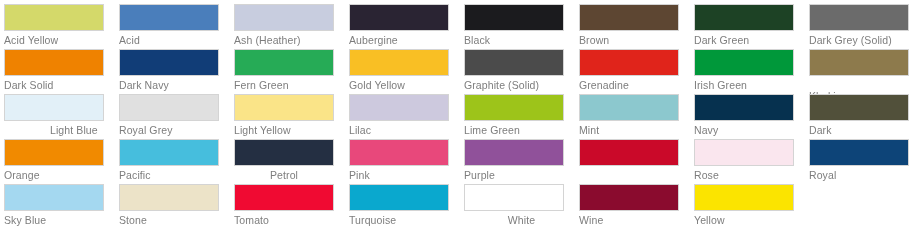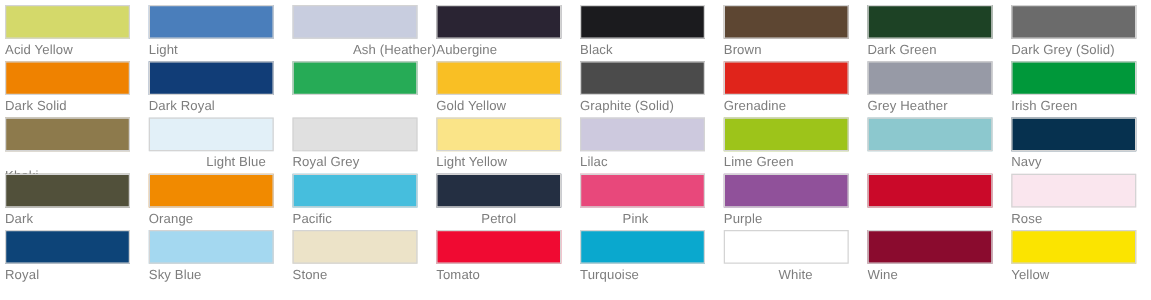--- a/index.html
+++ b/index.html
@@ -47,25 +47,25 @@
 </head>
 <body style="background: rgb(255, 255, 255);">
 
 <div id="swatch-grid">
     <div class="swatch-cell">
       <span class="swatch-chip" style="background-color: rgb(212, 217, 106); border-color: rgb(212, 212, 212);"></span>
       <span class="swatch-label" style="color: rgb(125, 125, 125);">Acid Yellow</span>
     </div>
     <div class="swatch-cell">
       <span class="swatch-chip" style="background-color: rgb(74, 126, 187); border-color: rgb(212, 212, 212);"></span>
-      <span class="swatch-label" style="color: rgb(125, 125, 125);">Light</span>
+      <span class="swatch-label" style="color: rgb(125, 125, 125);">Acid</span>
     </div>
     <div class="swatch-cell">
       <span class="swatch-chip" style="background-color: rgb(200, 205, 223); border-color: rgb(212, 212, 212);"></span>
-      <span class="swatch-label" style="color: rgb(125, 125, 125); text-align: right;">Ash (Heather)</span>
+      <span class="swatch-label" style="color: rgb(125, 125, 125);">Ash (Heather)</span>
     </div>
     <div class="swatch-cell">
       <span class="swatch-chip" style="background-color: rgb(42, 36, 51); border-color: rgb(212, 212, 212);"></span>
       <span class="swatch-label" style="color: rgb(125, 125, 125);">Aubergine</span>
     </div>
     <div class="swatch-cell">
       <span class="swatch-chip" style="background-color: rgb(27, 27, 30); border-color: rgb(212, 212, 212);"></span>
       <span class="swatch-label" style="color: rgb(125, 125, 125);">Black</span>
     </div>
     <div class="swatch-cell">
@@ -79,42 +79,39 @@
     <div class="swatch-cell">
       <span class="swatch-chip" style="background-color: rgb(107, 107, 107); border-color: rgb(212, 212, 212);"></span>
       <span class="swatch-label" style="color: rgb(125, 125, 125);">Dark Grey (Solid)</span>
     </div>
     <div class="swatch-cell">
       <span class="swatch-chip" style="background-color: rgb(239, 130, 0); border-color: rgb(212, 212, 212);"></span>
       <span class="swatch-label" style="color: rgb(125, 125, 125);">Dark Solid</span>
     </div>
     <div class="swatch-cell">
       <span class="swatch-chip" style="background-color: rgb(17, 61, 119); border-color: rgb(212, 212, 212);"></span>
-      <span class="swatch-label" style="color: rgb(125, 125, 125);">Dark Royal</span>
+      <span class="swatch-label" style="color: rgb(125, 125, 125);">Dark Navy</span>
     </div>
     <div class="swatch-cell">
       <span class="swatch-chip" style="background-color: rgb(38, 171, 86); border-color: rgb(212, 212, 212);"></span>
+      <span class="swatch-label" style="color: rgb(125, 125, 125);">Fern Green</span>
     </div>
     <div class="swatch-cell">
       <span class="swatch-chip" style="background-color: rgb(249, 191, 36); border-color: rgb(212, 212, 212);"></span>
       <span class="swatch-label" style="color: rgb(125, 125, 125);">Gold Yellow</span>
     </div>
     <div class="swatch-cell">
       <span class="swatch-chip" style="background-color: rgb(75, 75, 75); border-color: rgb(212, 212, 212);"></span>
       <span class="swatch-label" style="color: rgb(125, 125, 125);">Graphite (Solid)</span>
     </div>
     <div class="swatch-cell">
       <span class="swatch-chip" style="background-color: rgb(224, 36, 27); border-color: rgb(212, 212, 212);"></span>
       <span class="swatch-label" style="color: rgb(125, 125, 125);">Grenadine</span>
     </div>
     <div class="swatch-cell">
-      <span class="swatch-chip" style="background-color: rgb(151, 154, 166); border-color: rgb(212, 212, 212);"></span>
-      <span class="swatch-label" style="color: rgb(125, 125, 125);">Grey Heather</span>
-    </div>
-    <div class="swatch-cell">
       <span class="swatch-chip" style="background-color: rgb(0, 152, 58); border-color: rgb(212, 212, 212);"></span>
       <span class="swatch-label" style="color: rgb(125, 125, 125);">Irish Green</span>
     </div>
     <div class="swatch-cell">
       <span class="swatch-chip" style="background-color: rgb(141, 122, 76); border-color: rgb(212, 212, 212);"></span>
       <span class="swatch-label" style="color: rgb(125, 125, 125); margin-top: 11px;">Khaki</span>
     </div>
     <div class="swatch-cell">
       <span class="swatch-chip" style="background-color: rgb(226, 240, 248); border-color: rgb(212, 212, 212);"></span>
       <span class="swatch-label" style="color: rgb(125, 125, 125); margin-left: 46px;">Light Blue</span>
@@ -130,20 +127,21 @@
     <div class="swatch-cell">
       <span class="swatch-chip" style="background-color: rgb(205, 201, 222); border-color: rgb(212, 212, 212);"></span>
       <span class="swatch-label" style="color: rgb(125, 125, 125);">Lilac</span>
     </div>
     <div class="swatch-cell">
       <span class="swatch-chip" style="background-color: rgb(157, 196, 26); border-color: rgb(212, 212, 212);"></span>
       <span class="swatch-label" style="color: rgb(125, 125, 125);">Lime Green</span>
     </div>
     <div class="swatch-cell">
       <span class="swatch-chip" style="background-color: rgb(140, 200, 206); border-color: rgb(212, 212, 212);"></span>
+      <span class="swatch-label" style="color: rgb(125, 125, 125);">Mint</span>
     </div>
     <div class="swatch-cell">
       <span class="swatch-chip" style="background-color: rgb(6, 49, 79); border-color: rgb(212, 212, 212);"></span>
       <span class="swatch-label" style="color: rgb(125, 125, 125);">Navy</span>
     </div>
     <div class="swatch-cell">
       <span class="swatch-chip" style="background-color: rgb(81, 80, 58); border-color: rgb(212, 212, 212);"></span>
       <span class="swatch-label" style="color: rgb(125, 125, 125);">Dark</span>
     </div>
     <div class="swatch-cell">
@@ -153,21 +151,21 @@
     <div class="swatch-cell">
       <span class="swatch-chip" style="background-color: rgb(70, 190, 221); border-color: rgb(212, 212, 212);"></span>
       <span class="swatch-label" style="color: rgb(125, 125, 125);">Pacific</span>
     </div>
     <div class="swatch-cell">
       <span class="swatch-chip" style="background-color: rgb(36, 47, 66); border-color: rgb(212, 212, 212);"></span>
       <span class="swatch-label" style="color: rgb(125, 125, 125); padding-left: 36px;">Petrol</span>
     </div>
     <div class="swatch-cell">
       <span class="swatch-chip" style="background-color: rgb(232, 72, 123); border-color: rgb(212, 212, 212);"></span>
-      <span class="swatch-label" style="color: rgb(125, 125, 125); margin-left: 34px;">Pink</span>
+      <span class="swatch-label" style="color: rgb(125, 125, 125);">Pink</span>
     </div>
     <div class="swatch-cell">
       <span class="swatch-chip" style="background-color: rgb(144, 81, 154); border-color: rgb(212, 212, 212);"></span>
       <span class="swatch-label" style="color: rgb(125, 125, 125);">Purple</span>
     </div>
     <div class="swatch-cell">
       <span class="swatch-chip" style="background-color: rgb(202, 9, 41); border-color: rgb(212, 212, 212);"></span>
       <span class="swatch-label" style="color: rgb(125, 125, 125); margin-top: 24px;">Red</span>
     </div>
     <div class="swatch-cell">

